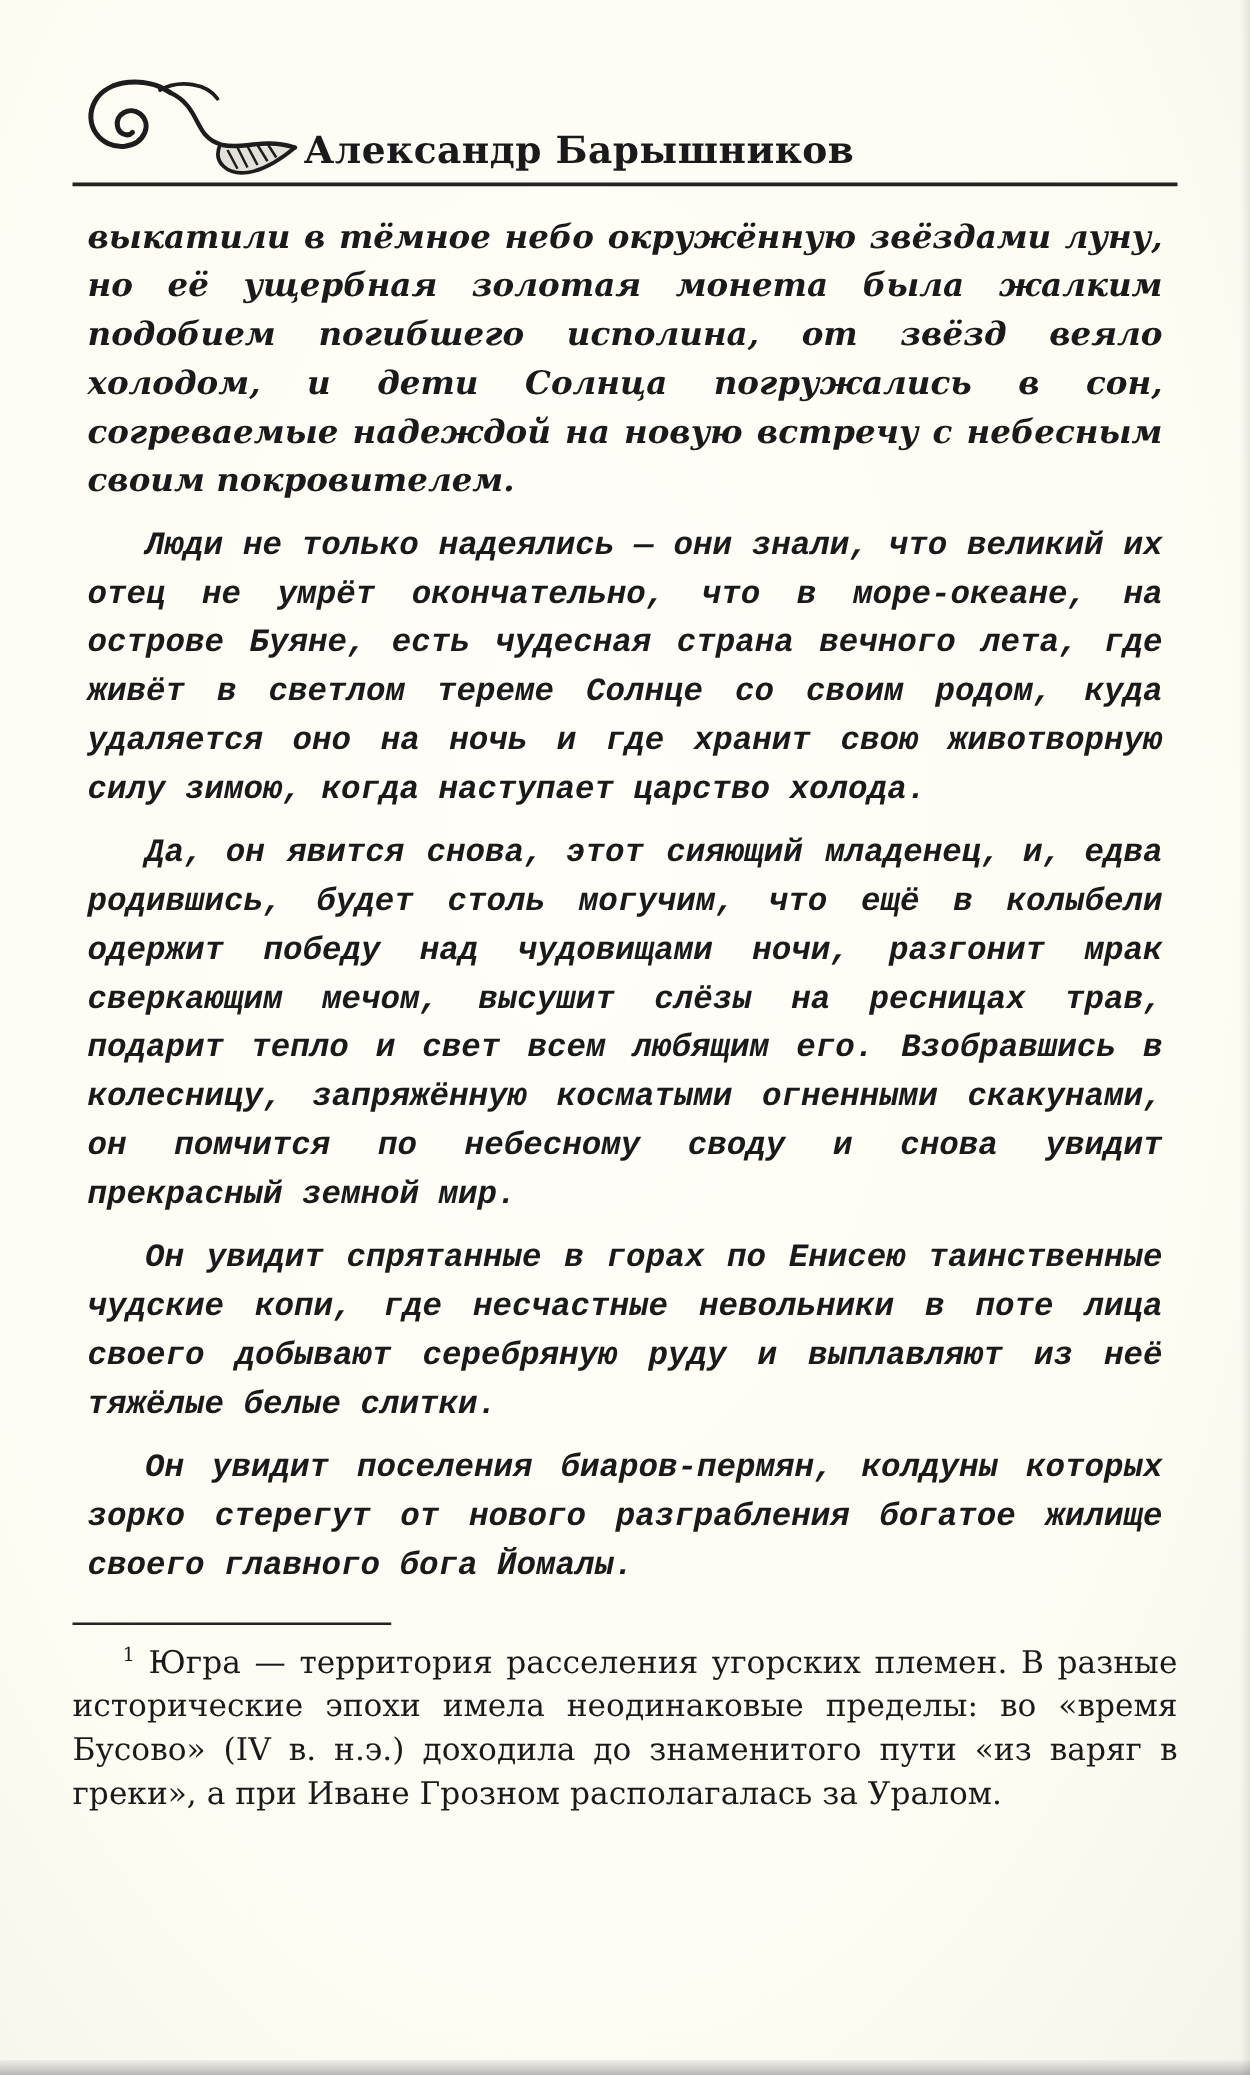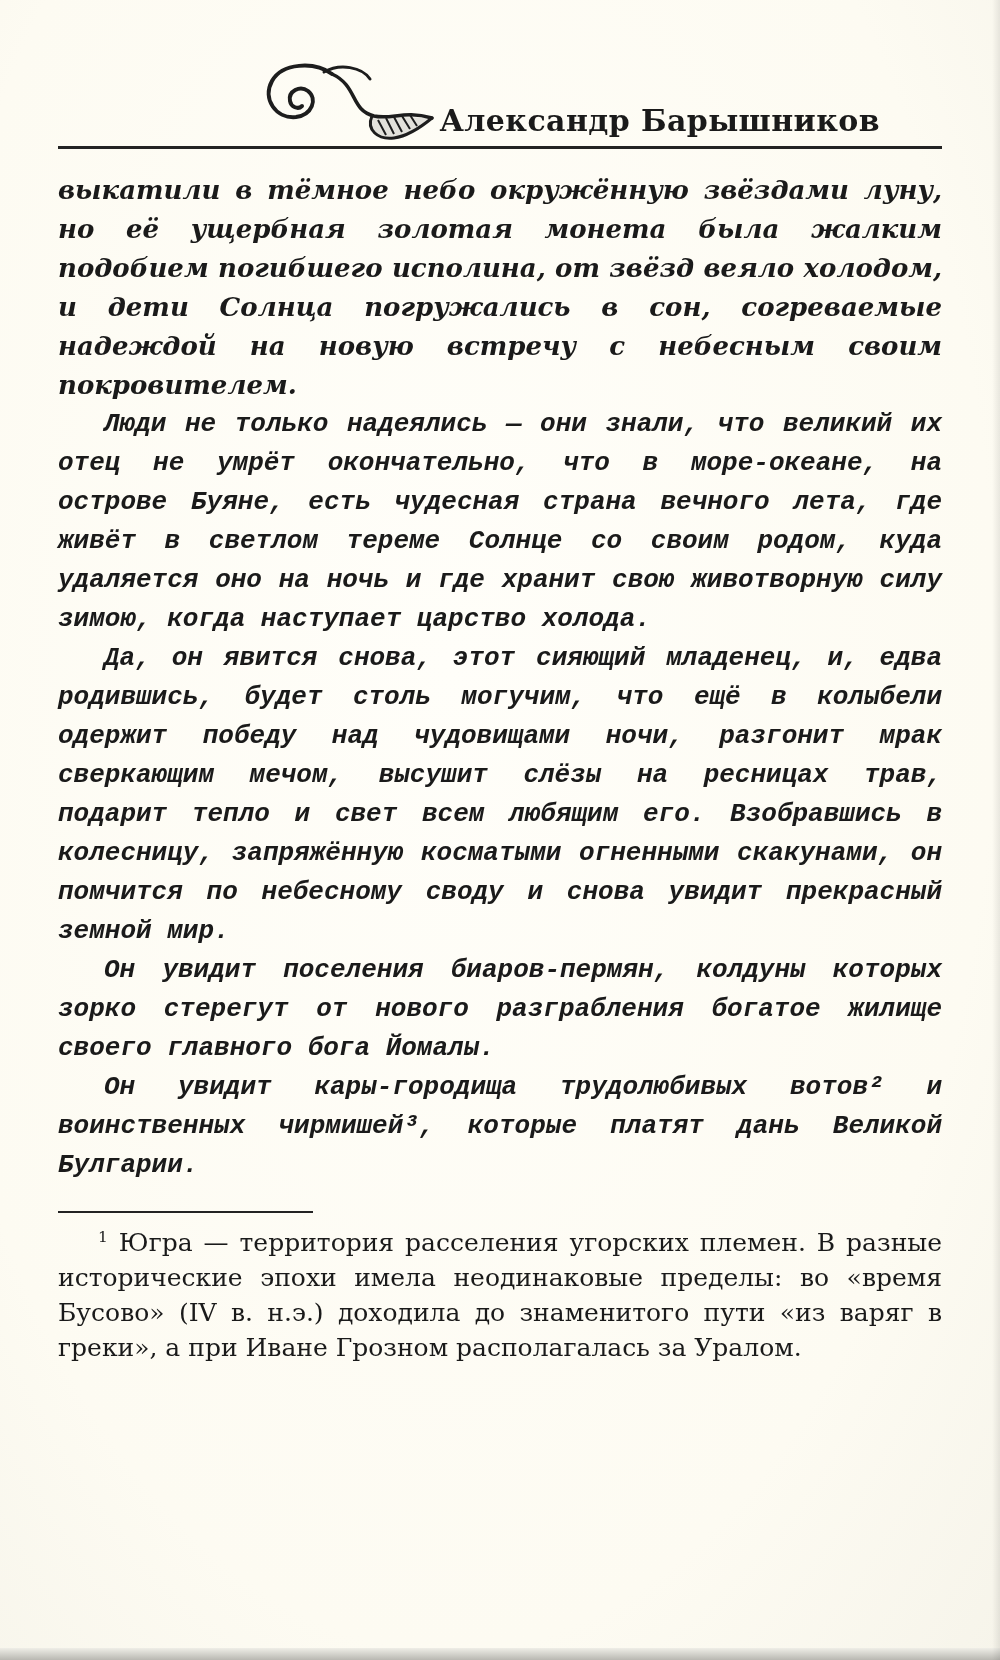--- a/index.html
+++ b/index.html
@@ -11,21 +11,21 @@
     overflow: hidden;
     margin: 0 auto;
     background: #fdfcf5;
     background-image: radial-gradient(ellipse at 45% 40%, #fffef9 0%, #fdfbf2 70%, #f6f4ea 100%);
     color: #1a1a1a;
     padding: 54px 58px 0 58px;
     font-family: "DejaVu Serif", serif;
   }
   .page-header {
     display: flex;
-    justify-content: flex-end;
+    justify-content: flex-start;
     align-items: flex-end;
     height: 88px;
   }
   .ornament { display: block; }
   .ornament svg { display: block; }
   .author {
     font-weight: bold;
     font-size: 30px;
     letter-spacing: 0.4px;
     margin-right: 62px;
@@ -34,21 +34,21 @@
   }
   .header-rule { height: 3px; background: #232323; margin-top: 4px; }
   .body-text {
     margin-top: 22px;
     font-style: italic;
     font-weight: bold;
     font-size: 26px;
     line-height: 39px;
     text-align: justify;
   }
-  .body-text p { margin: 0; }
+  .body-text p { margin: 12px; }
   .body-text p.indent { text-indent: 46px; font-family: Liberation Mono, monospace; }
   .footnote-rule { width: 255px; height: 2px; background: #232323; margin-top: 26px; }
   .footnotes {
     margin-top: 12px;
     font-size: 25px;
     line-height: 35px;
     text-align: justify;
   }
   .footnotes p { margin: 0; text-indent: 40px; }
   sup { font-size: 0.62em; line-height: 0; }
@@ -83,22 +83,22 @@
     </span>
     <span class="author">Александр Барышников</span>
   </header>
 
   <div class="header-rule"></div>
 
   <main class="body-text">
       <p class="para">выкатили в тёмное небо окружённую звёздами луну, но её ущербная золотая монета была жалким подобием погибшего исполина, от звёзд веяло холодом, и дети Солнца погружались в сон, согреваемые надеждой на новую встречу с небесным своим покровителем.</p>
       <p class="para indent">Люди не только надеялись — они знали, что великий их отец не умрёт окончательно, что в море-океане, на острове Буяне, есть чудесная страна вечного лета, где живёт в светлом тереме Солнце со своим родом, куда удаляется оно на ночь и где хранит свою животворную силу зимою, когда наступает царство холода.</p>
       <p class="para indent">Да, он явится снова, этот сияющий младенец, и, едва родившись, будет столь могучим, что ещё в колыбели одержит победу над чудовищами ночи, разгонит мрак сверкающим мечом, высушит слёзы на ресницах трав, подарит тепло и свет всем любящим его. Взобравшись в колесницу, запряжённую косматыми огненными скакунами, он помчится по небесному своду и снова увидит прекрасный земной мир.</p>
+      <p class="para indent">Он увидит спрятанные в горах по Енисею таинственные чудские копи, где несчастные невольники в поте лица своего добывают серебряную руду и выплавляют из неё тяжёлые белые слитки.</p>
       <p class="para indent">Он увидит поселения биаров-пермян, колдуны которых зорко стерегут от нового разграбления богатое жилище своего главного бога Йомалы.</p>
-      <p class="para indent">Он увидит кары-городища трудолюбивых вотов² и воинственных чирмишей³, которые платят дань Великой Булгарии.</p>
     </main>
 
   <div class="footnote-rule"></div>
 
   <section class="footnotes">
       <p><sup>1</sup>&nbsp;<span>Югра — территория расселения угорских племен. В разные исторические эпохи имела неодинаковые пределы: во «время Бусово» (IV в. н.э.) доходила до знаменитого пути «из варяг в греки», а при Иване Грозном располагалась за Уралом.</span></p>
     </section>
 
   <div class="scan-edge"></div>
   <div class="scan-edge-right"></div>

